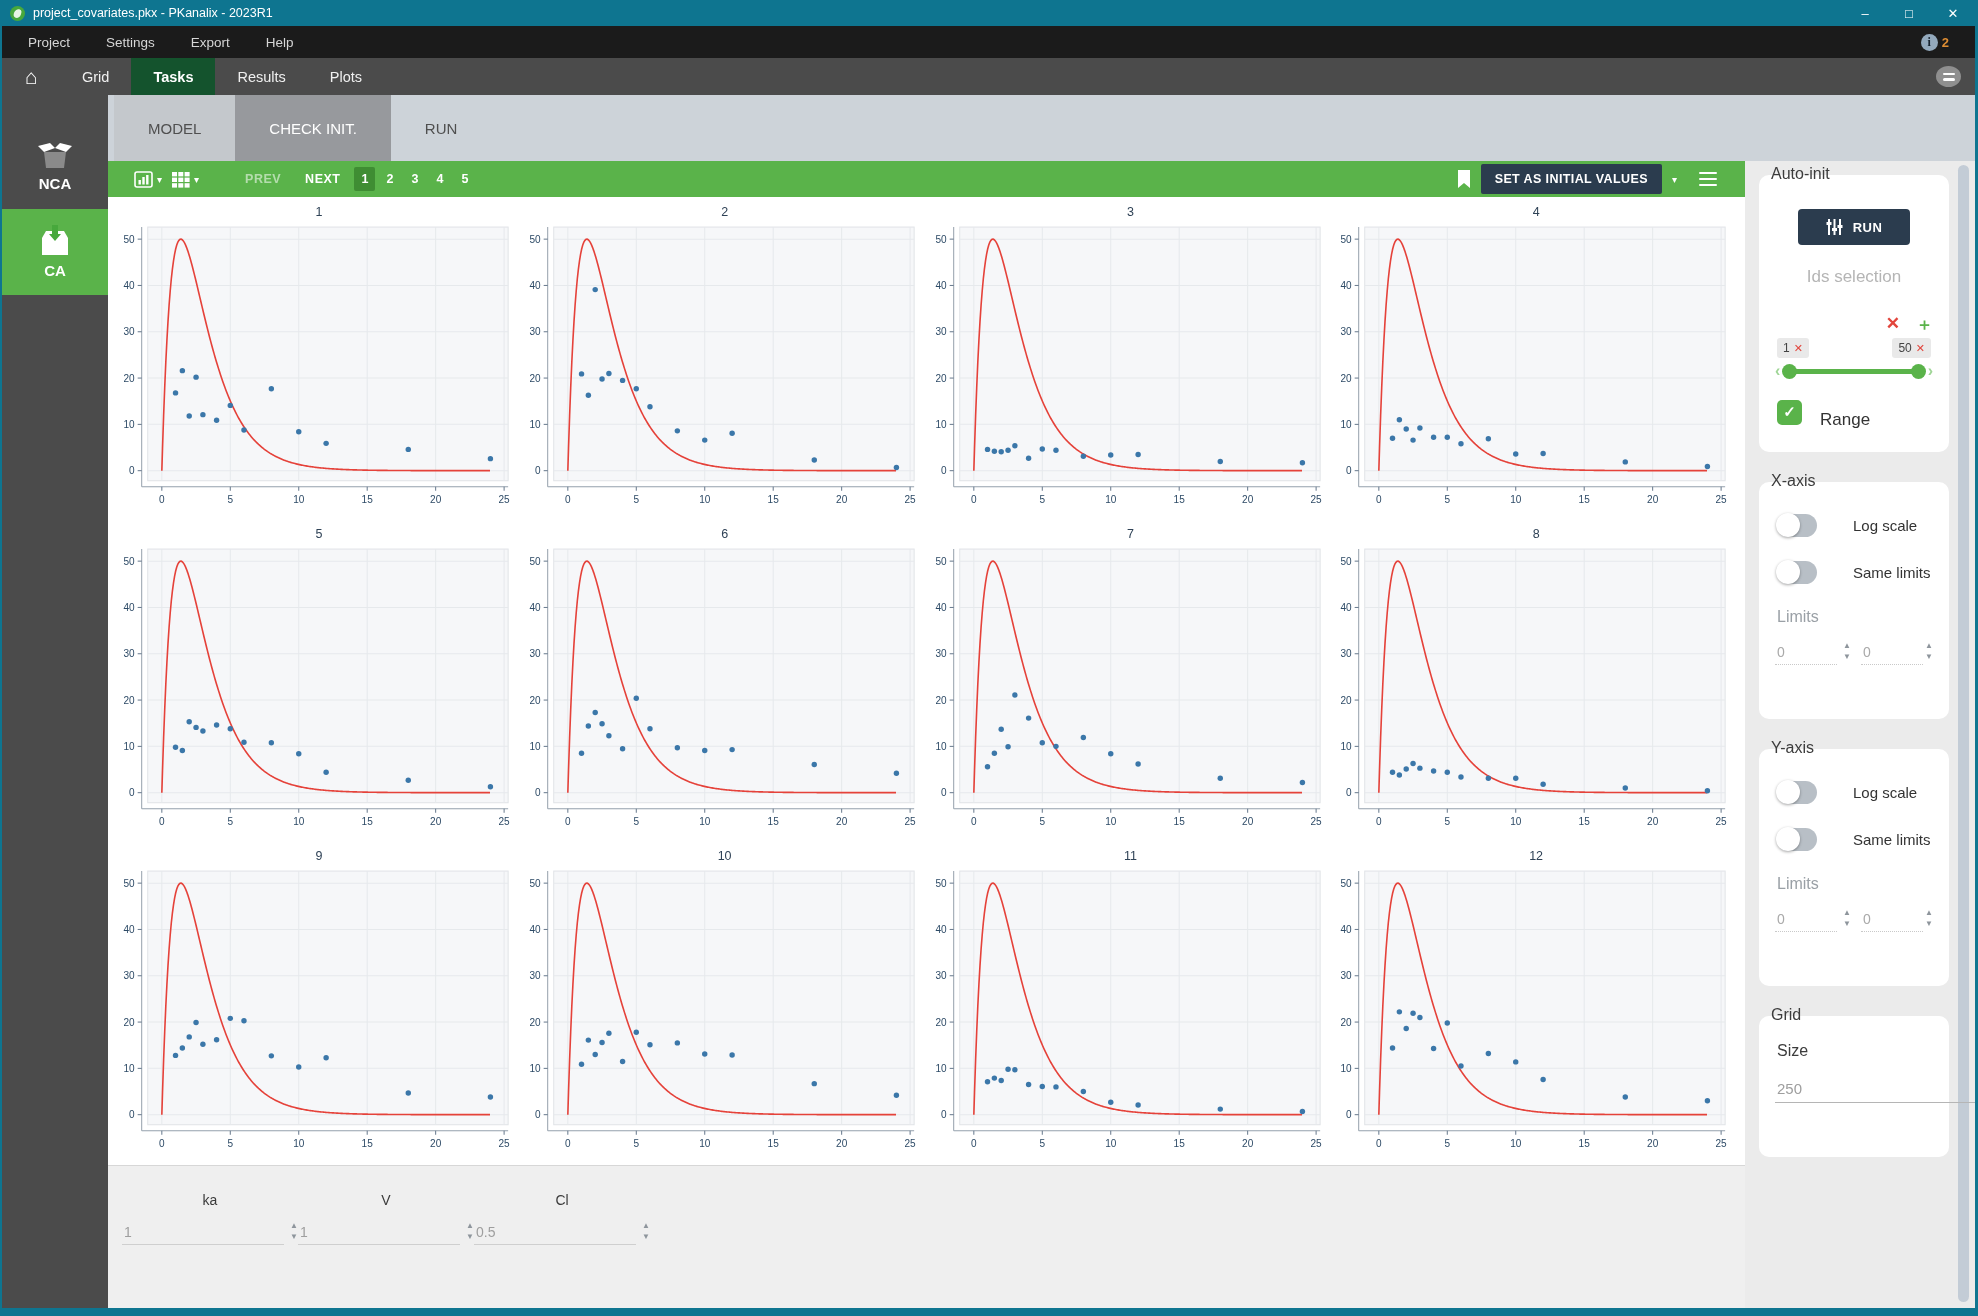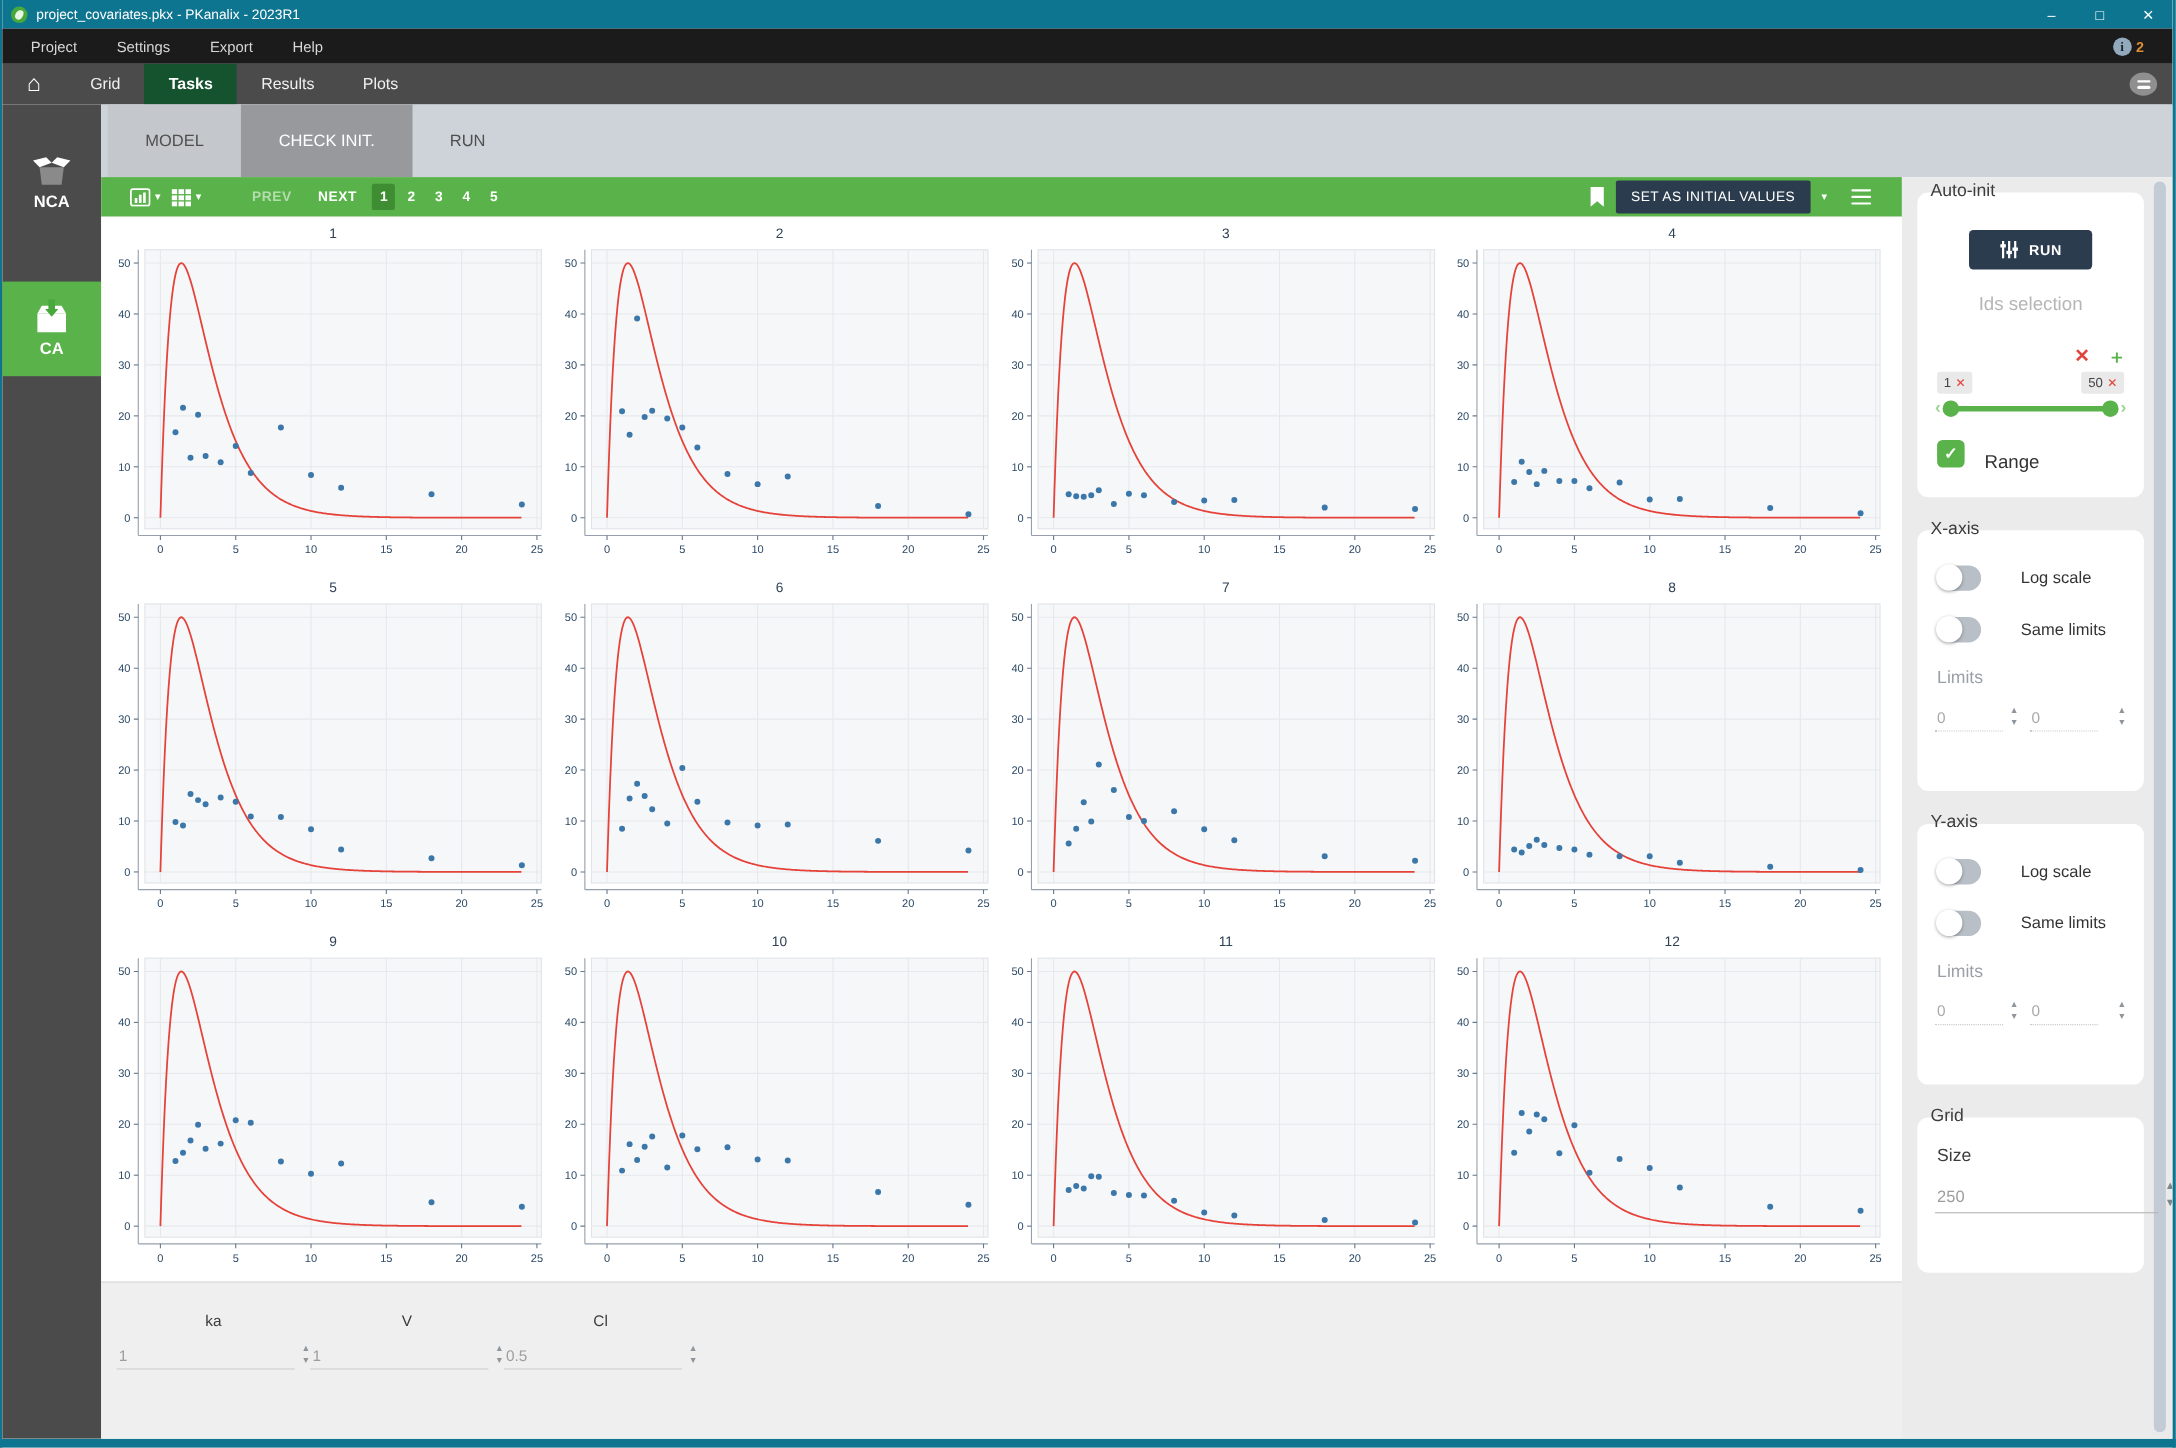--- a/index.html
+++ b/index.html
@@ -28,41 +28,41 @@
   
   .tabbar { height:37px; background:#4b4b4b; display:flex; align-items:stretch; color:#eee; font-size:14.5px; flex:0 0 auto; }
   .home { width:58px; display:flex; align-items:center; justify-content:center; color:#fff; font-size:21px; }
   .tab { padding:0 22px; display:flex; align-items:center; color:#f0f0f0; }
   .tab.active { background:#14532d; font-weight:bold; color:#fff; }
   .tab-right { margin-left:auto; margin-right:14px; display:flex; align-items:center; }
   .comment-circle { width:25px; height:21px; border-radius:50%; background:#8f8f8f; display:flex; flex-direction:column; align-items:center; justify-content:center; gap:3px; }
   .comment-circle i { display:block; width:12px; height:2.5px; background:#fff; border-radius:2px; }
   
   .content { flex:1; display:flex; min-height:0; }
-  .sidebar { width:90px; background:#4b4b4b; flex:0 0 auto; display:flex; flex-direction:column;gap:47px; }
+  .sidebar { width:106px; background:#4b4b4b; flex:0 0 auto; display:flex; flex-direction:column; }
   .side-item { height:86px; display:flex; flex-direction:column; align-items:center; justify-content:center; gap:5px; color:#fff; font-size:15px; font-weight:bold; }
   .side-item.active { background:#5ab34a; }
   .rightcol { flex:1; display:flex; flex-direction:column; min-width:0; }
   
   .subtabs { height:66px; background:#cdd3d9; display:flex; align-items:stretch; flex:0 0 auto; font-size:15px; color:#4f4f4f; }
   .subtab { padding:0 34px; display:flex; align-items:center; }
   .subtab.idle { background:#c4c8cc; }
   .subtab.active { background:#97999d; color:#fff; }
   .lower { flex:1; display:flex; min-height:0; }
   .mainarea { width:1637px; display:flex; flex-direction:column; flex:0 0 auto; min-height:0; }
   
   .toolbar { height:36px; background:#5ab34a; display:flex; align-items:center; color:#fff; flex:0 0 auto; padding:0 10px 0 26px; }
   .tbtn { display:flex; align-items:center; margin-right:10px; }
   .caret { font-size:10px; margin-left:4px; color:#fff; }
   .tb-text { font-size:12.5px; font-weight:bold; letter-spacing:.5px; margin:0 12px; }
   .tb-prev { color:rgba(255,255,255,.55); margin-left:36px; }
   .page { width:21px; height:24px; display:flex; align-items:center; justify-content:center; font-size:12.5px; font-weight:bold; margin:0 2px; border-radius:2px; }
   .page.active { background:#3f8d33; }
   .tb-right { margin-left:auto; display:flex; align-items:center; }
-  .set-btn { background:#2b3c4e; color:#fff; font-size:12.5px; font-weight:normal; letter-spacing:.4px; padding:8px 14px; border-radius:2px; margin:0 6px 0 10px; }
+  .set-btn { background:#2b3c4e; color:#fff; font-size:12.5px; font-weight:bold; letter-spacing:.4px; padding:8px 14px; border-radius:2px; margin:0 6px 0 10px; }
   .hamburger { margin:0 18px 0 22px; display:flex; flex-direction:column; gap:3.5px; }
   .hamburger i { width:18px; height:2.5px; background:#fff; border-radius:1px; }
   
   .plots { flex:1; background:#fff; display:grid; grid-template-columns:repeat(4,1fr); grid-auto-rows:322px; padding:2px 6px 0 8px; min-height:0; }
   .plot-cell { display:flex; flex-direction:column; align-items:stretch; }
   .plot-title { height:20px; text-align:center; font-size:12.5px; color:#2f4256; padding-top:6px; }
   
   .params { height:143px; background:#efefef; border-top:1px solid #d7d7d7; flex:0 0 auto; display:flex; padding:26px 0 0 14px; }
   .param { width:176px; }
   .param-name { text-align:center; font-size:14px; color:#3b3b3b; margin-bottom:14px; }

